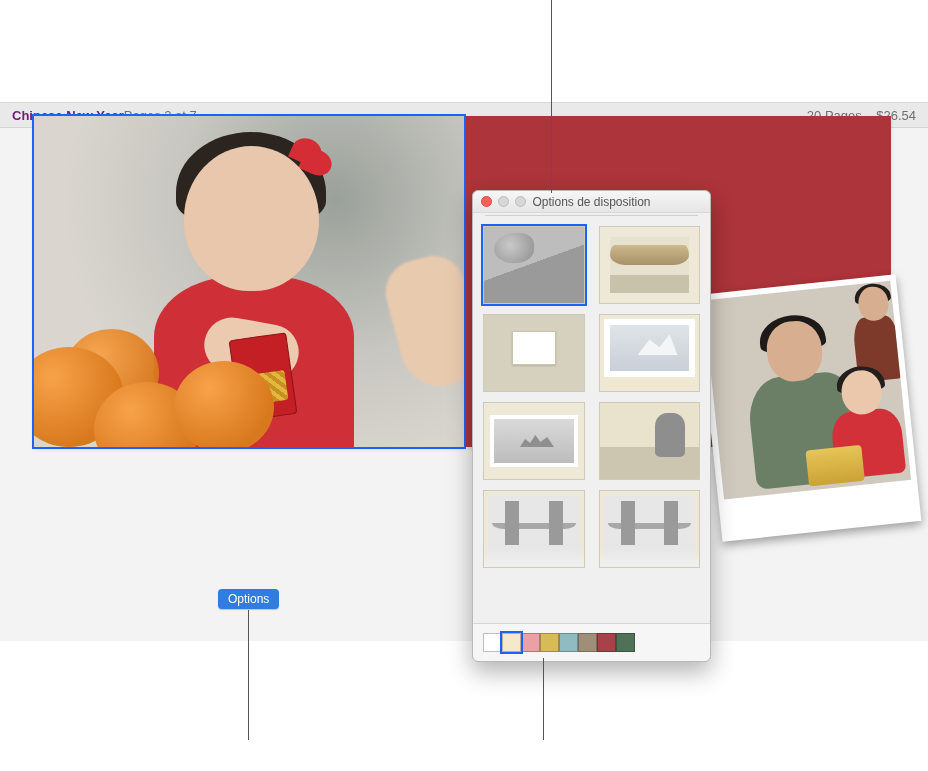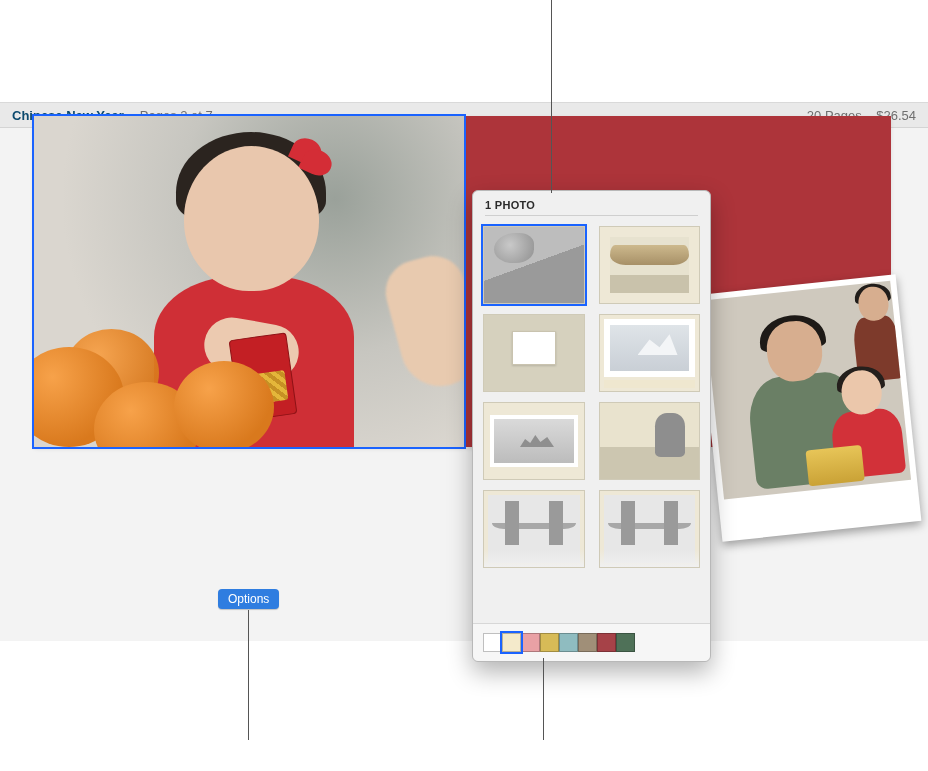--- a/index.html
+++ b/index.html
@@ -24,21 +24,21 @@
     height: 26px;
     background: #e9e9e9;
     border-top: 1px solid #d9d9d9;
     border-bottom: 1px solid #d4d4d4;
     display: flex;
     align-items: center;
     padding: 0 12px;
     font-size: 13px;
     color: #6f6f6f;
   }
-  .toolbar .title { font-weight: 600; color: #0c4a6e; margin-right: 16px; }
+  .toolbar .title { font-weight: 600; color: #701a75; margin-right: 0; }
   .toolbar .spacer { flex: 1; }
   .canvas {
     position: absolute;
     top: 128px;
     left: 0;
     right: 0;
     bottom: 130px;
     background: #f3f3f3;
   }
 
@@ -293,21 +293,26 @@
       </div>
     <div class="rp-gift"></div>
   </div>
 </div>
 
 <div class="options-pill">
   <span>Options</span>
 </div>
 
 <div class="panel">
-  <div class="panel-sub">1 PHOTO</div>
+  <div class="panel-titlebar">
+    <span class="tl red"></span>
+    <span class="tl gray"></span>
+    <span class="tl gray"></span>
+    <span class="panel-title">Options de disposition</span>
+  </div>
   <div class="panel-sub-underline"></div>
   <div class="layout-grid">
     <div class="layout-thumb lt1 selected">
         <div class="lt-inner"></div>
       </div>
     <div class="layout-thumb lt2">
         <div class="lt-inner"></div>
       </div>
     <div class="layout-thumb lt3">
         <div class="lt-inner"></div>

